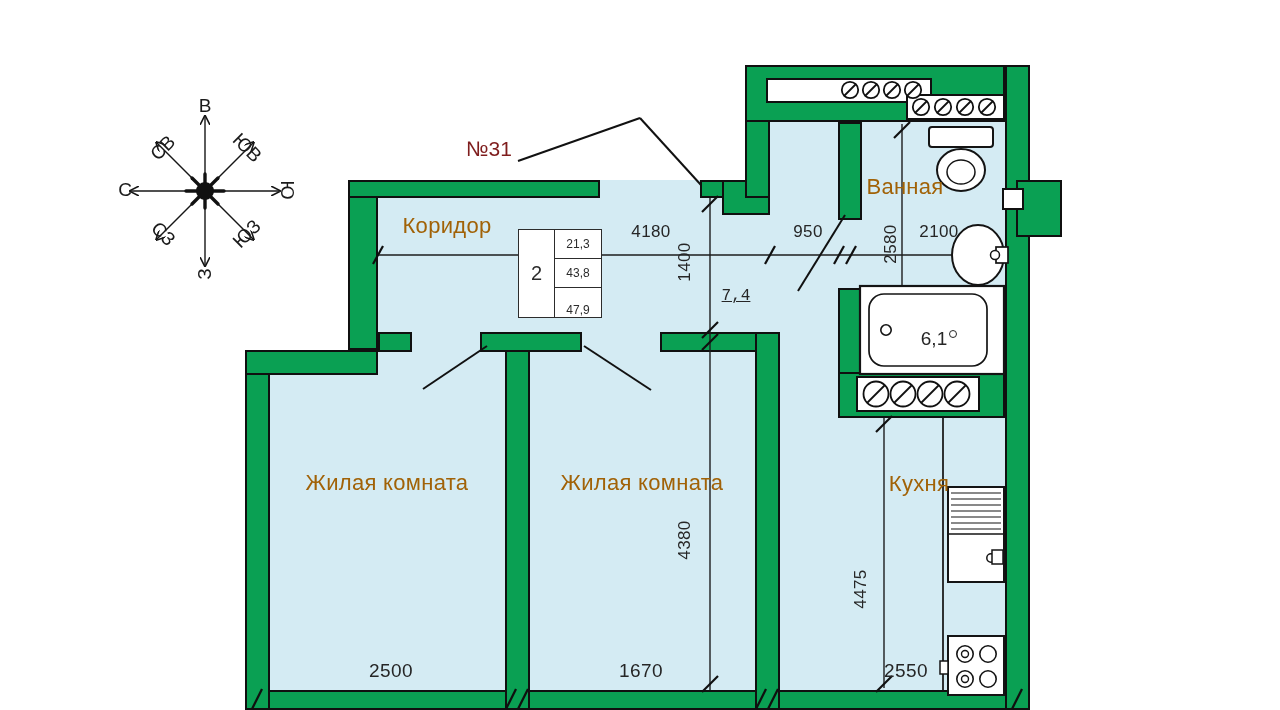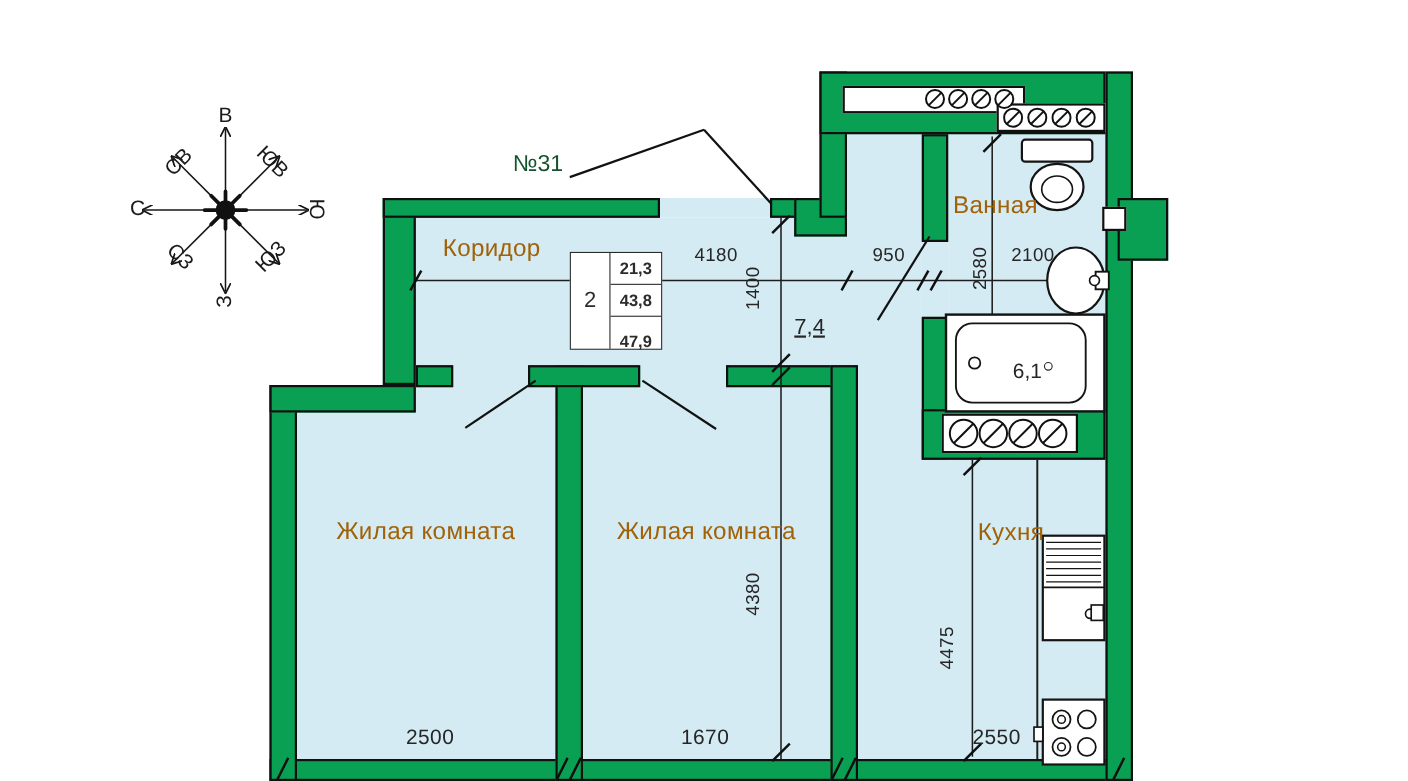--- a/index.html
+++ b/index.html
@@ -11,31 +11,31 @@
   .w{position:absolute;background:#0aa053;border:2px solid #101010;box-sizing:border-box;z-index:10;}
   
   .v{position:absolute;background:#fff;border:2px solid #101010;box-sizing:border-box;z-index:20;}
   svg.overlay{position:absolute;left:0;top:0;z-index:30;pointer-events:none;}
   
   .lbl{position:absolute;z-index:40;text-align:center;color:#262626;white-space:nowrap;}
   .room{font-size:22px;letter-spacing:.3px;color:#a16207;}
   .dim{font-size:17px;letter-spacing:.4px;}
   .dim-lg{font-size:19px;letter-spacing:.4px;}
   .rot{transform:rotate(-90deg);}
-  .area{font-size:20px;}
+  .area{font-size:16px;font-family:Liberation Mono, monospace;}
   .underline{text-decoration:underline;}
-  .num{font-size:21px;color:#14532d;}
+  .num{font-size:21px;color:#7f1d1d;}
   .ring{display:inline-block;width:6px;height:6px;border:1.4px solid #272727;border-radius:50%;
         margin-left:2px;vertical-align:super;}
   
   .info-table{position:absolute;z-index:40;display:grid;grid-template-columns:36px 46px;
               grid-auto-rows:29px;background:#fff;border:1.6px solid #2c2c2c;color:#2c2c2c;}
   .info-table>div{display:flex;align-items:center;justify-content:center;}
   .it-rooms{grid-column:1;grid-row:1/4;border-right:1.6px solid #2c2c2c;font-size:20px;}
-  .it-val{grid-column:2;border-bottom:1.6px solid #2c2c2c;font-size:15px;font-weight:bold;}
+  .it-val{grid-column:2;border-bottom:1.6px solid #2c2c2c;font-size:12px;}
   .it-val.last{border-bottom:none;margin-top:15px;}
   
   .compass{position:absolute;left:115px;top:95px;width:190px;height:190px;z-index:8;}
   .cl{position:absolute;font-size:19px;color:#1b1b1b;text-align:center;width:32px;z-index:9;}
   .clw{width:42px;}
   .r45{transform:rotate(45deg);} .rm45{transform:rotate(-45deg);}
   .r90{transform:rotate(90deg);} .rm90{transform:rotate(-90deg);}
 </style>
 </head>
 <body>

